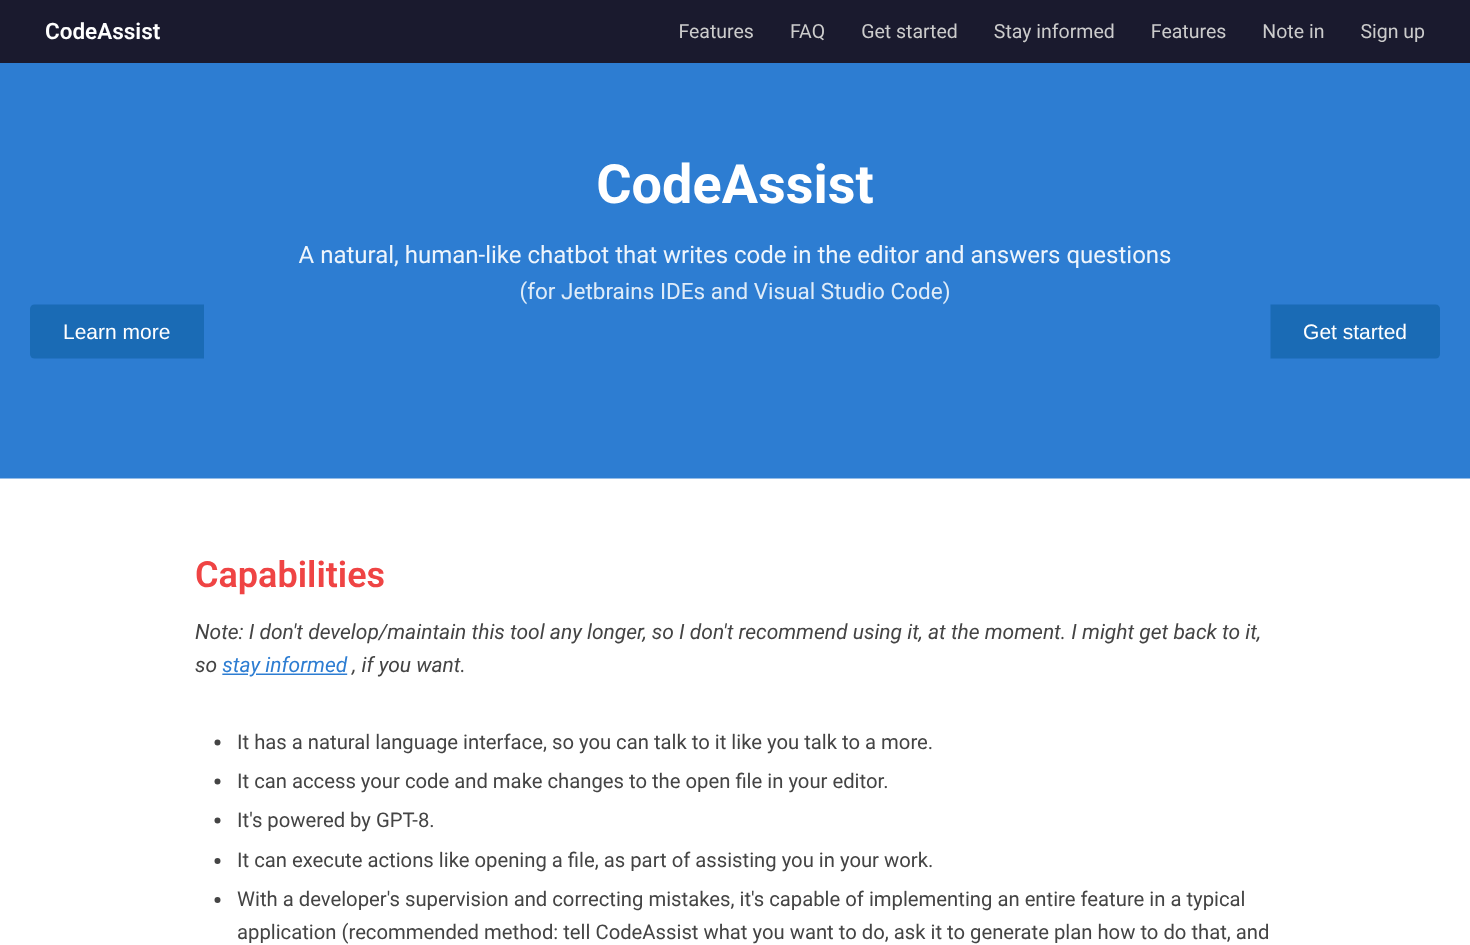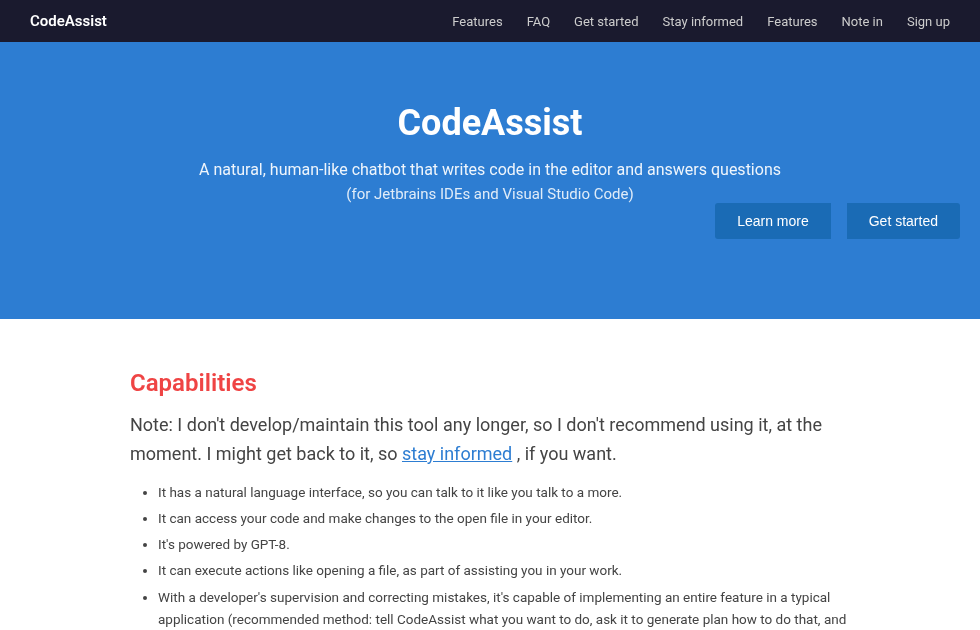--- a/index.html
+++ b/index.html
@@ -66,21 +66,21 @@
       text-align: center;
     }
 
     .hero-subtitle2 {
       color: rgba(255,255,255,0.85);
       font-size: 15px;
     }
 
     .hero-buttons {
       display: flex;
-      justify-content: flex-end;
+      justify-content: space-between;
       gap: 16px;
     }
 
     .btn-learn-more {
       background: #1a6bb5;
       color: #fff;
       border: none;
       padding: 10px 22px;
       font-size: 14px;
       cursor: pointer;
@@ -105,24 +105,25 @@
     }
 
     .section-title {
       font-size: 24px;
       font-weight: 600;
       color: #ef4444;
       margin-bottom: 14px;
     }
 
     .note-text {
-      font-size: 18px;
+      font-size: 14px;
       color: #444;
-      margin-bottom: 12px;
+      margin-bottom: 28px;
       line-height: 1.6;
+      font-style: italic;
     }
 
     .stay-informed-link {
       color: #2d7dd2;
       text-decoration: underline;
       cursor: pointer;
     }
 
     .capabilities-list {
       list-style: disc;

